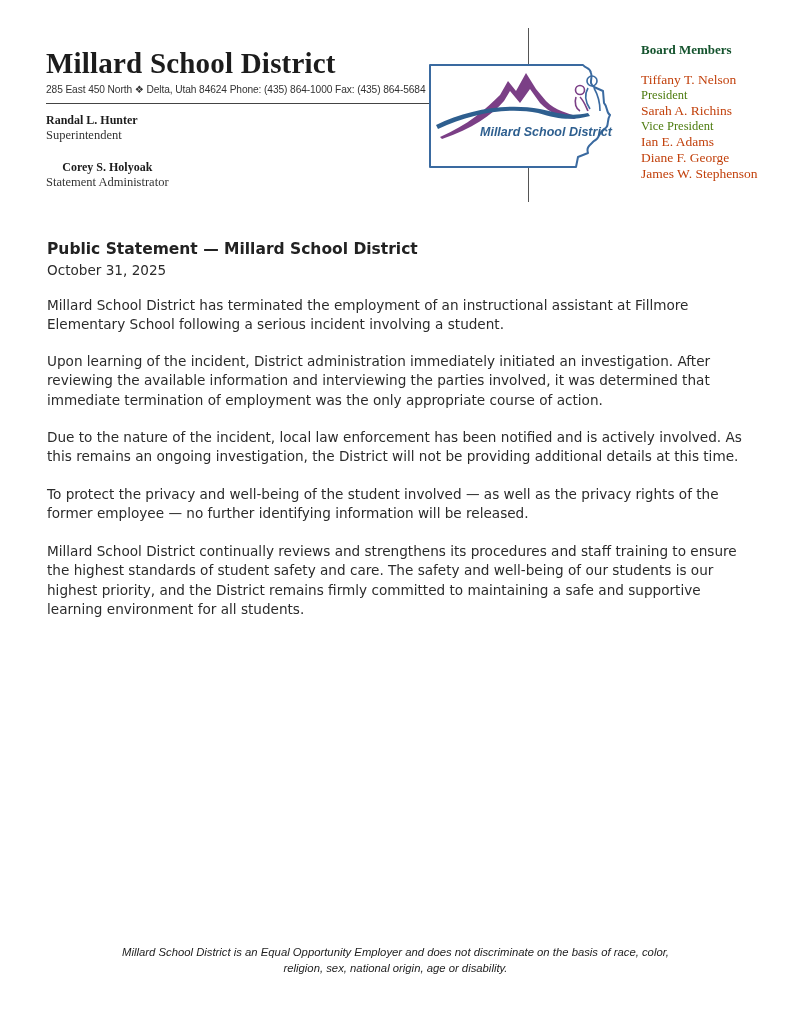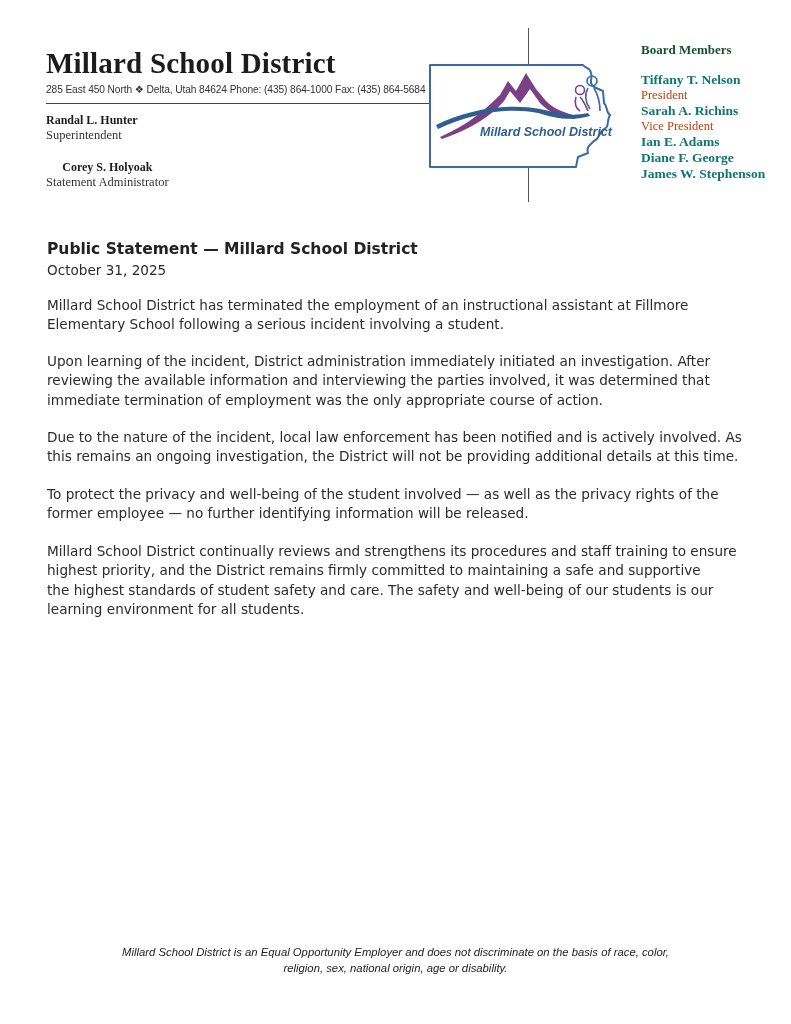--- a/index.html
+++ b/index.html
@@ -15,22 +15,22 @@
 
     .staff-name { font-size: 12px; font-weight: bold; color: #1c1c1c; white-space: nowrap; text-align: center; }
     .staff-title { font-size: 12.5px; color: #333; white-space: nowrap; }
 
     #vline-top { left: 528px; top: 28px; width: 1px; height: 38px; background: #555; }
     #vline-bottom { left: 528px; top: 166px; width: 1px; height: 36px; background: #555; }
 
     #logo { left: 428px; top: 63px; width: 210px; height: 106px; }
 
     #board-heading { left: 641px; top: 42px; font-size: 13px; font-weight: bold; color: #14532d; white-space: nowrap; }
-    .board-name { font-size: 13.5px; font-weight: bold; color: #0f766e; white-space: nowrap; line-height: 16px; }
-    .board-role { font-size: 12.5px; color: #c2410c; white-space: nowrap; line-height: 15px; }
+    .board-name { font-size: 13.5px; font-weight: normal; color: #c2410c; white-space: nowrap; line-height: 16px; }
+    .board-role { font-size: 12.5px; color: #4d7c0f; white-space: nowrap; line-height: 15px; }
     #board-list { left: 641px; top: 72px; }
 
     #statement-title { left: 47px; top: 220px; font-size: 15.5px; font-weight: bold; color: #222; white-space: nowrap; margin-top: 20px; }
     #statement-date { left: 47px; top: 262px; font-size: 13.6px; color: #2b2b2b; white-space: nowrap; }
 
     .para { left: 47px; width: 720px; font-size: 13.6px; line-height: 19.3px; color: #2b2b2b; }
     .para span.line { display: block; white-space: nowrap; }
 
     #footer { left: 40px; top: 945px; width: 711px; text-align: center; font-size: 11.3px; font-style: italic; color: #222; line-height: 15.5px; }
   </style>
@@ -106,21 +106,21 @@
 <div class="abs para body-sans" style="top:428px;">
   <span class="line">Due to the nature of the incident, local law enforcement has been notified and is actively involved. As</span>
   <span class="line">this remains an ongoing investigation, the District will not be providing additional details at this time.</span>
 </div>
 <div class="abs para body-sans" style="top:485px;">
   <span class="line">To protect the privacy and well-being of the student involved — as well as the privacy rights of the</span>
   <span class="line">former employee — no further identifying information will be released.</span>
 </div>
 <div class="abs para body-sans" style="top:542px;">
   <span class="line">Millard School District continually reviews and strengthens its procedures and staff training to ensure</span>
+  <span class="line">the highest standards of student safety and care. The safety and well-being of our students is our</span>
   <span class="line">highest priority, and the District remains firmly committed to maintaining a safe and supportive</span>
-  <span class="line">the highest standards of student safety and care. The safety and well-being of our students is our</span>
   <span class="line">learning environment for all students.</span>
 </div>
 
 <div id="footer" class="abs sans">
   <div>Millard School District is an Equal Opportunity Employer and does not discriminate on the basis of race, color,</div>
   <div>religion, sex, national origin, age or disability.</div>
 </div>
 
 </body></html>

